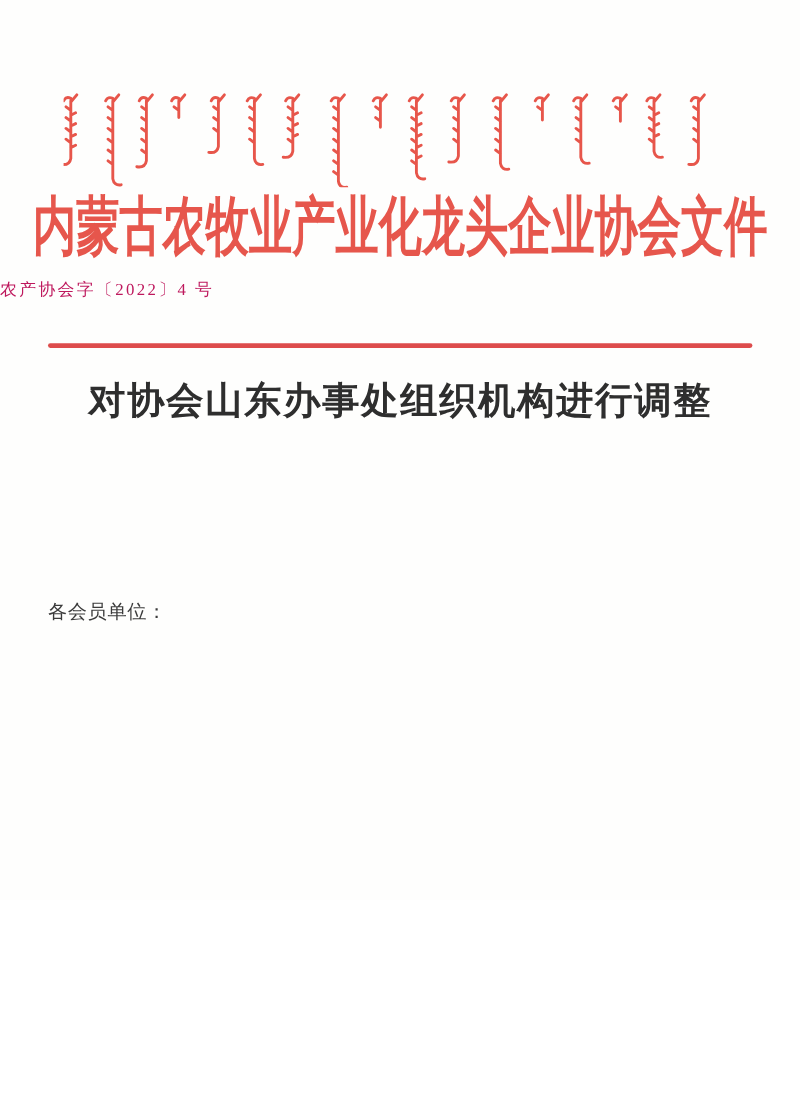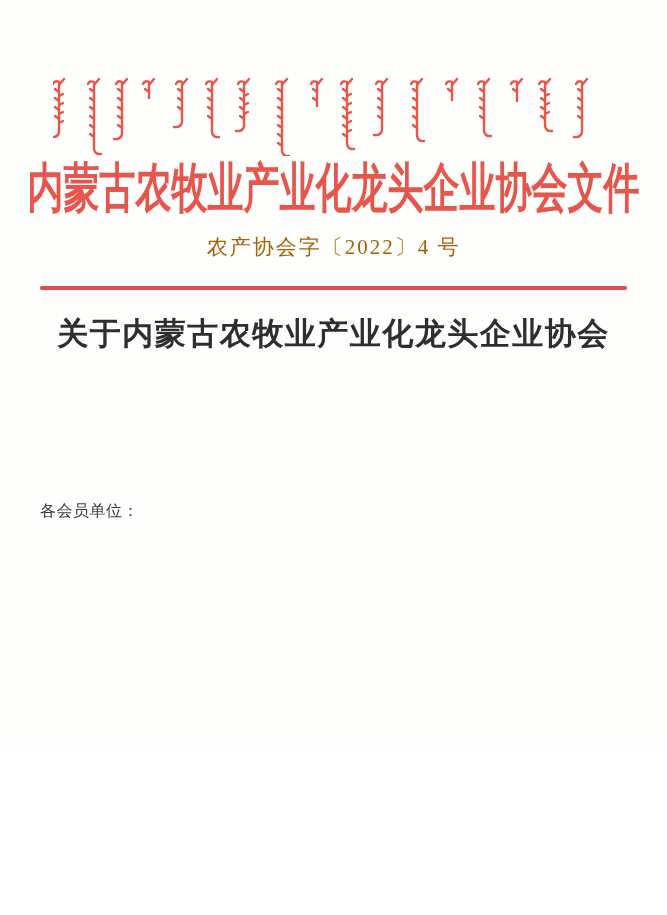--- a/index.html
+++ b/index.html
@@ -34,23 +34,22 @@
     letter-spacing: 0px;
     transform: scaleY(1.48);
     transform-origin: top center;
     white-space: nowrap;
   }
   .doc-number {
     position: absolute;
     top: 233px;
     left: 0;
     width: 100%;
-    text-align: center;
-    font-size: 21px;
-    color: #a16207;
+    font-size: 14px;
+    color: #be185d;
     letter-spacing: 2px;
   }
   .red-rule {
     position: absolute;
     top: 286px;
     left: 40px;
     width: 587px;
     height: 4px;
     background: #dd4c4c;
     border-radius: 2px;
@@ -121,21 +120,21 @@
       <path d="M529,8 v48 M529,9 l5,-6 M529,6 q-4,-2 -6,2 M529,16 l-4,-3 M529,25 l-4,-3 M529,34 l-4,-3 M529,43 l-4,-3 M529,56 q-1,6 -8,5" stroke="#e7564b" fill="none" stroke-width="2.4" stroke-linecap="round"></path>
     </svg>
 
   <div class="org-title">内蒙古农牧业产业化龙头企业协会文件</div>
 
   <div class="doc-number">农产协会字〔2022〕4 号</div>
 
   <div class="red-rule"></div>
 
   <div class="doc-title">
-    <div>关于内蒙古农牧业产业化龙头企业协会</div>
+    <div>对协会山东办事处组织机构进行调整</div>
   </div>
 
   <div class="body-text">
     <p>各会员单位：</p>
   </div>
 
   <div class="page-number">1/2</div>
 
 </div>
 

